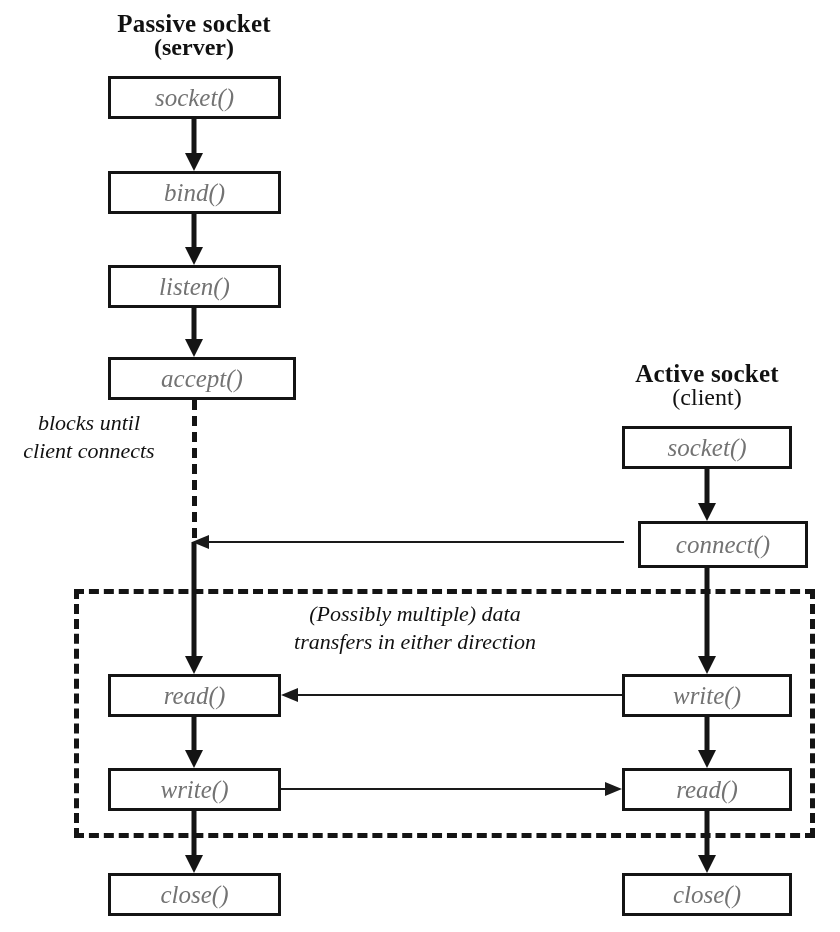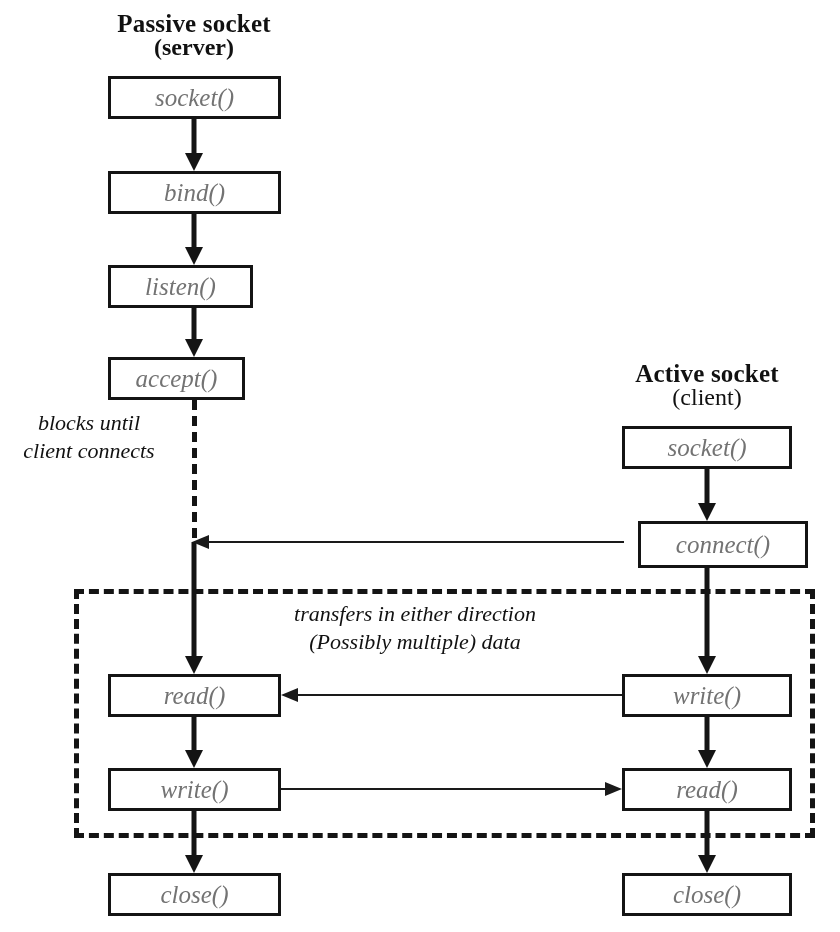--- a/index.html
+++ b/index.html
@@ -152,28 +152,28 @@
     <div class="head"></div>
   </div>
 
   <div class="box" style="left:108px; top:171px; width:173px; height:43px;">bind()</div>
 
   <div class="v-arrow" style="left:182px; top:214px; width:24px; height:51px;">
     <div class="stem" style="height:35px;"></div>
     <div class="head"></div>
   </div>
 
-  <div class="box" style="left:108px; top:265px; width:145px; height:43px;">listen()</div>
+  <div class="box" style="left:108px; top:265px; width:173px; height:43px;">listen()</div>
 
   <div class="v-arrow" style="left:182px; top:308px; width:24px; height:49px;">
     <div class="stem" style="height:33px;"></div>
     <div class="head"></div>
   </div>
 
-  <div class="box" style="left:108px; top:357px; width:137px; height:43px;">accept()</div>
+  <div class="box" style="left:108px; top:357px; width:188px; height:43px;">accept()</div>
 
   <div class="v-dashed" style="left:192px; top:400px; height:142px;"></div>
 
   <div class="note" style="left:0px; top:409px; width:178px;">
     <div>blocks until</div>
     <div>client connects</div>
   </div>
 
 
   <div class="v-arrow" style="left:182px; top:542px; width:24px; height:132px;">
@@ -231,22 +231,22 @@
   <div class="v-arrow" style="left:695px; top:811px; width:24px; height:62px;">
     <div class="stem" style="height:46px;"></div>
     <div class="head"></div>
   </div>
 
   <div class="box" style="left:622px; top:873px; width:170px; height:43px;">close()</div>
 
   <div class="dashed-region" style="left:74px; top:589px; width:741px; height:249px;"></div>
 
   <div class="note" style="left:215px; top:600px; width:400px;">
+    <div>(Possibly multiple) data</div>
     <div>transfers in either direction</div>
-    <div>(Possibly multiple) data</div>
   </div>
 
   <div class="h-arrow left" style="left:281px; top:688px; width:341px;">
     <div class="stem"></div>
     <div class="head"></div>
   </div>
 
   <div class="h-arrow right" style="left:281px; top:782px; width:341px;">
     <div class="stem"></div>
     <div class="head"></div>

